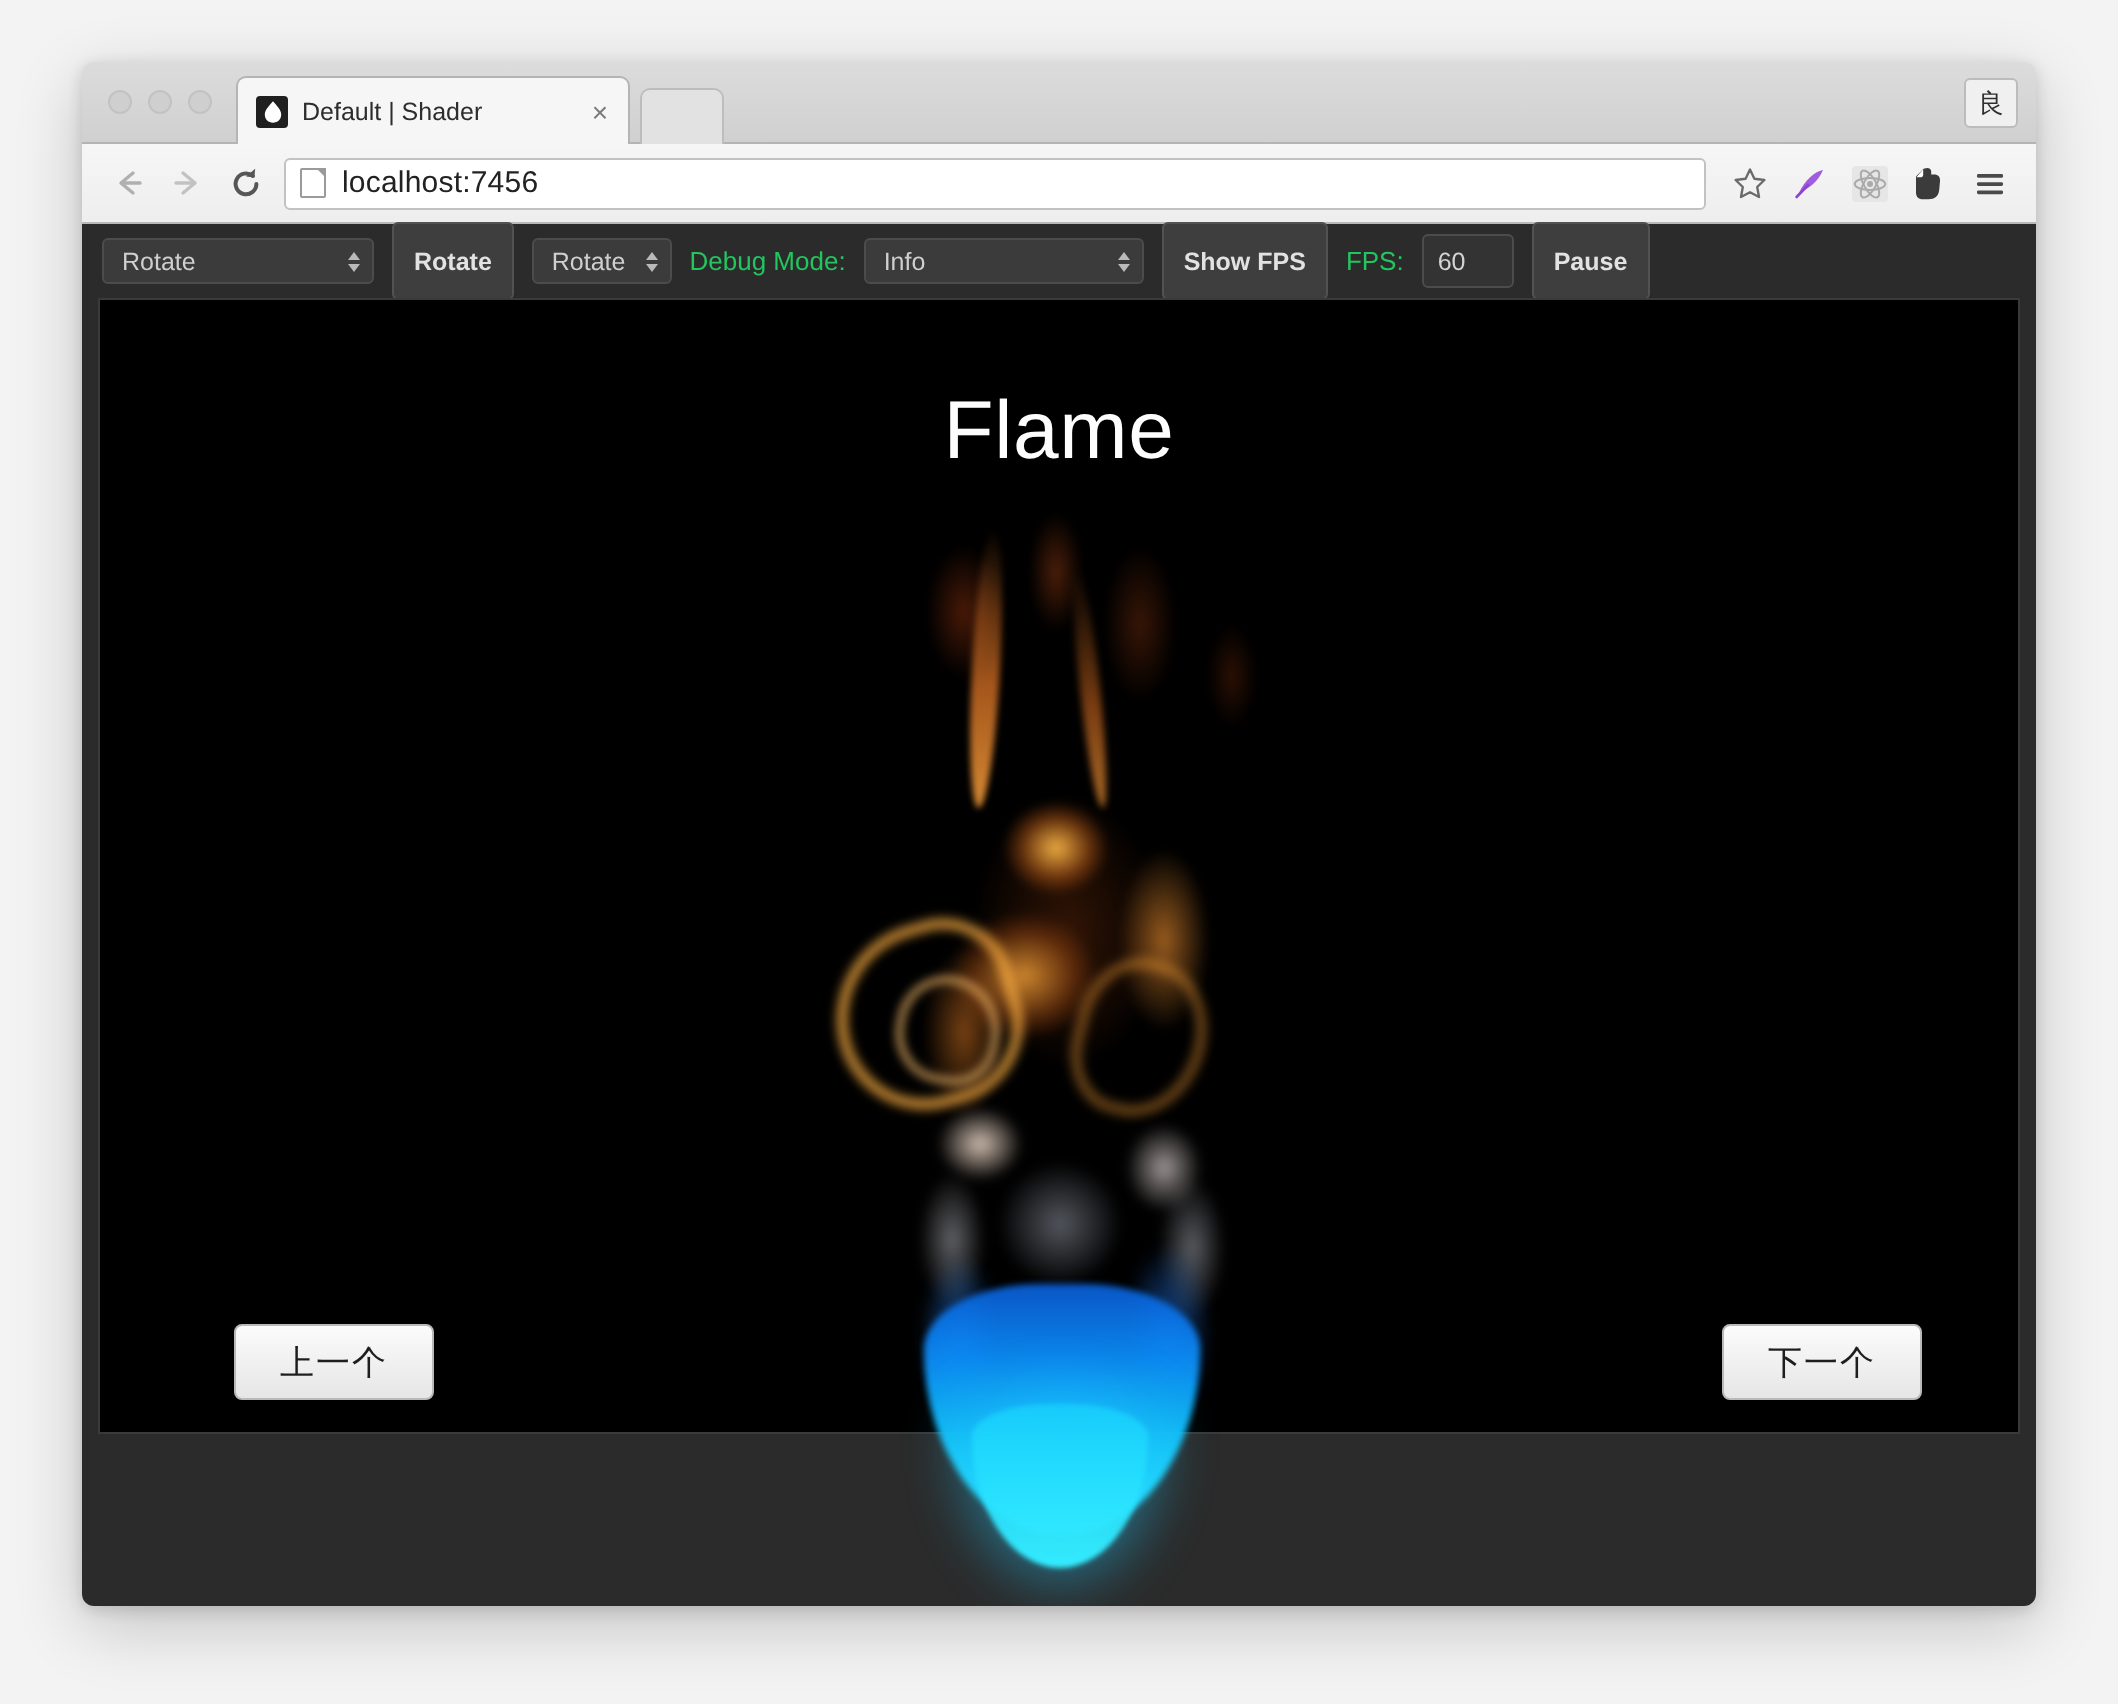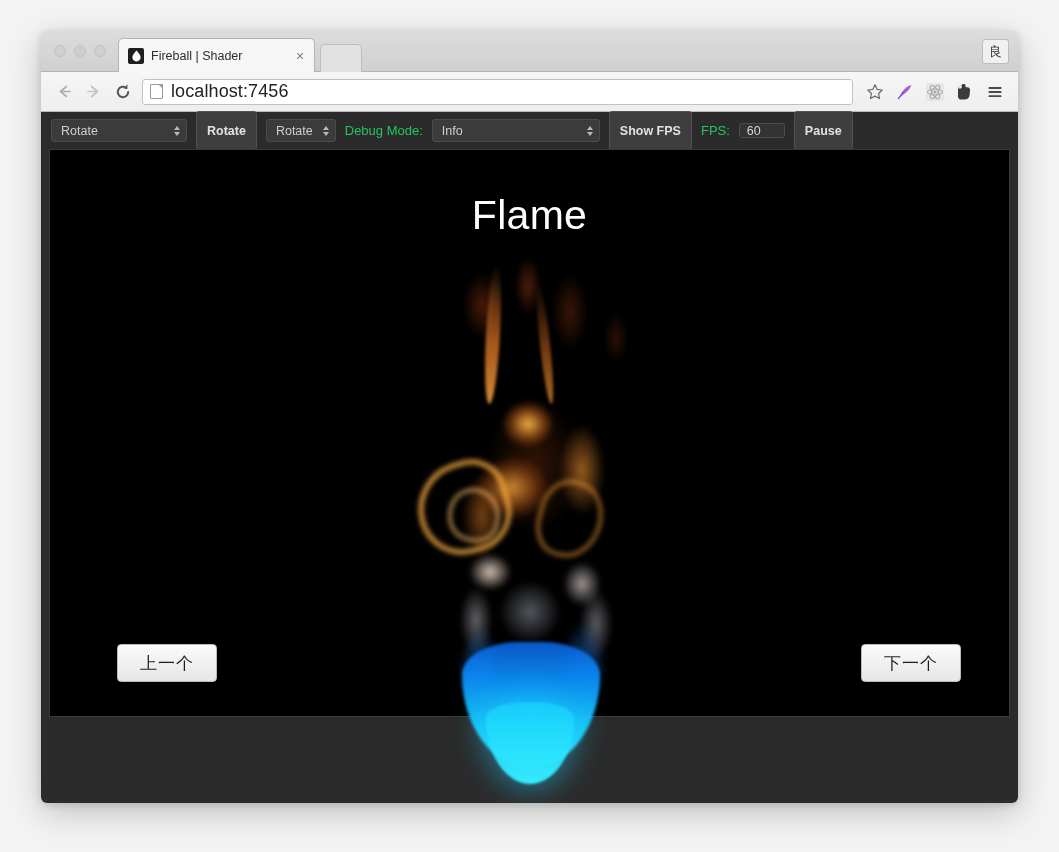--- a/index.html
+++ b/index.html
@@ -117,21 +117,21 @@
     border-radius: 1px;
     margin-right: 8px;
     position: relative;
   }
   .page-doc-icon:after {
     content: ""; position: absolute; right: -1px; top: -1px;
     border-width: 0 5px 5px 0;
     border-style: solid;
     border-color: transparent #9a9a9a transparent transparent;
   }
-  .url-text { font-size: 18px; color: #222; letter-spacing: .1px; text-align: center; }
+  .url-text { font-size: 15px; color: #222; letter-spacing: .1px; text-align: center; }
   .ext-icon {
     width: 29px; height: 29px; margin-left: 1px;
     display: flex; align-items: center; justify-content: center;
   }
 
   
   .page {
     position: relative;
     height: 691px;
     background: #2b2b2b;
@@ -150,21 +150,21 @@
     height: 23px;
     background: #3b3b3b;
     border: 1px solid #4c4c4c;
     border-radius: 3px;
     color: #cfcfcf;
     font-size: 12.5px;
     display: flex; align-items: center;
     padding: 0 22px 0 9px;
   }
   .sel.wide { width: 136px; }
-  .sel.debug-sel { width: 168px; }
+  .sel.debug-sel { width: 140px; }
   .sel .arrows {
     position: absolute; right: 6px; top: 50%;
     transform: translateY(-50%);
     display: flex; flex-direction: column; gap: 2px;
   }
   .sel .arrows i {
     display: block; width: 0; height: 0;
     border-left: 3.5px solid transparent;
     border-right: 3.5px solid transparent;
   }
@@ -176,21 +176,21 @@
     background: #3e3e3e;
     border: 1px solid #525252;
     border-radius: 3px;
     color: #e2e2e2;
     font-size: 12.5px; font-weight: bold;
     display: flex; align-items: center; justify-content: center;
     padding: 0 10px;
   }
   .tlabel { color: #22c55e; font-size: 13px; }
   .tinput {
-    width: 46px; height: 15px;
+    width: 46px; height: 27px;
     background: #333333;
     border: 1px solid #4c4c4c;
     border-radius: 3px;
     color: #d4d4d4;
     font-size: 12.5px;
     display: flex; align-items: center;
     padding: 0 7px;
   }
 
   
@@ -311,21 +311,21 @@
     left: 96px; top: 452px; width: 88px; height: 82px;
     border-radius: 44% 44% 50% 50% / 20% 20% 80% 80%;
     background: linear-gradient(to bottom, rgba(24,208,252,.86), rgba(52,236,255,1));
     filter: blur(1.2px);
     box-shadow: 0 0 26px 8px rgba(30,200,255,.40);
   }
 
   
   .pg-btn {
     position: absolute;
-    bottom: 34px;
+    bottom: 16px;
     width: 100px; height: 38px;
     background: linear-gradient(#fbfbfb, #e6e6e6);
     border: 1px solid #b9b9b9;
     border-radius: 4px;
     box-shadow: 0 2px 0 rgba(0,0,0,.22);
     color: #1e1e1e;
     font-size: 17px;
     display: flex; align-items: center; justify-content: center;
     letter-spacing: 1px;
   }
@@ -346,21 +346,21 @@
         <span class="tl"></span>
         <span class="tl"></span>
       </div>
 
       <div class="tab">
         <span class="tab-favicon">
           <svg width="11" height="12" viewBox="0 0 11 12" aria-hidden="true">
             <path d="M5.5 0.6 C7.6 3.2 9.6 4.8 9.6 7.3 C9.6 9.8 7.8 11.4 5.5 11.4 C3.2 11.4 1.4 9.8 1.4 7.3 C1.4 4.8 3.4 3.2 5.5 0.6 Z" fill="#ffffff"></path>
           </svg>
         </span>
-        <span class="tab-title">Fireball | Shader</span>
+        <span class="tab-title">Default | Shader</span>
         <span class="tab-close">×</span>
       </div>
 
       <div class="tab-ghost"></div>
 
       <div class="win-extra-btn">良</div>
     </div>
 
     <div class="navbar">
 

